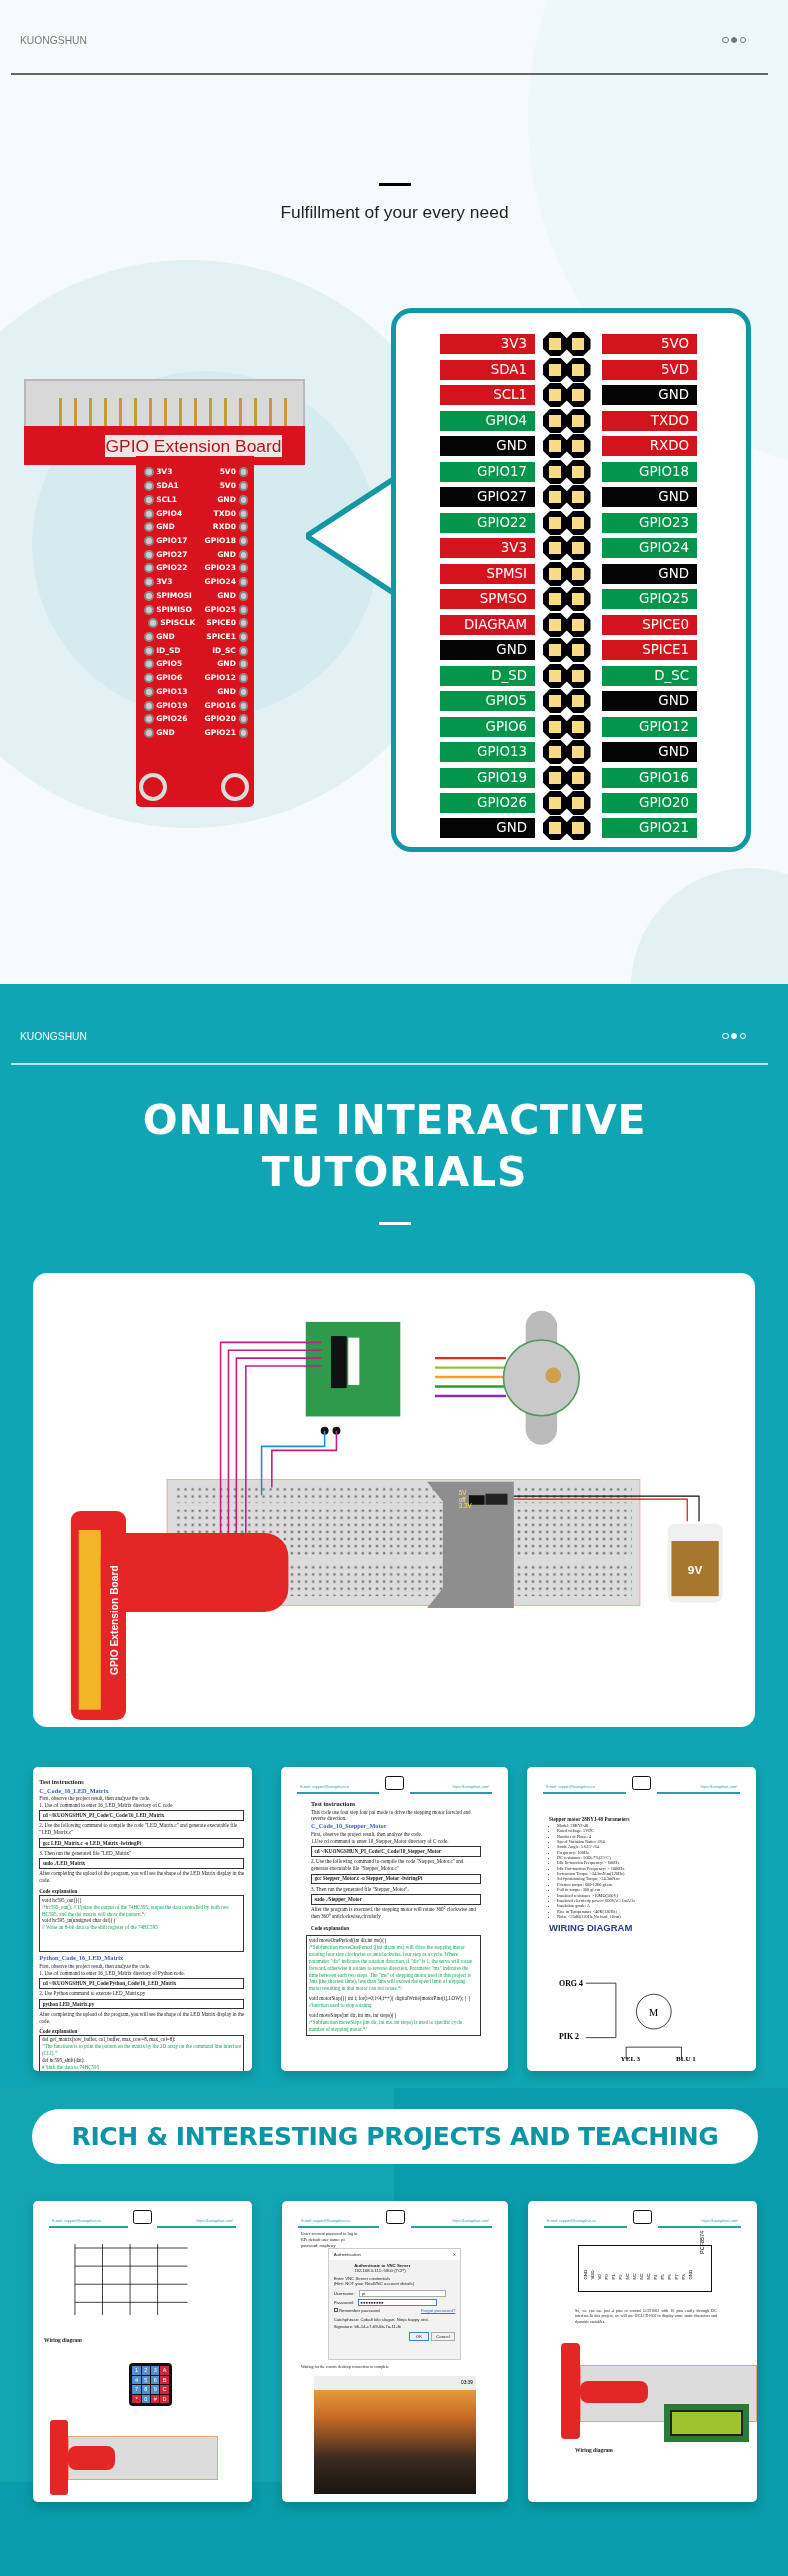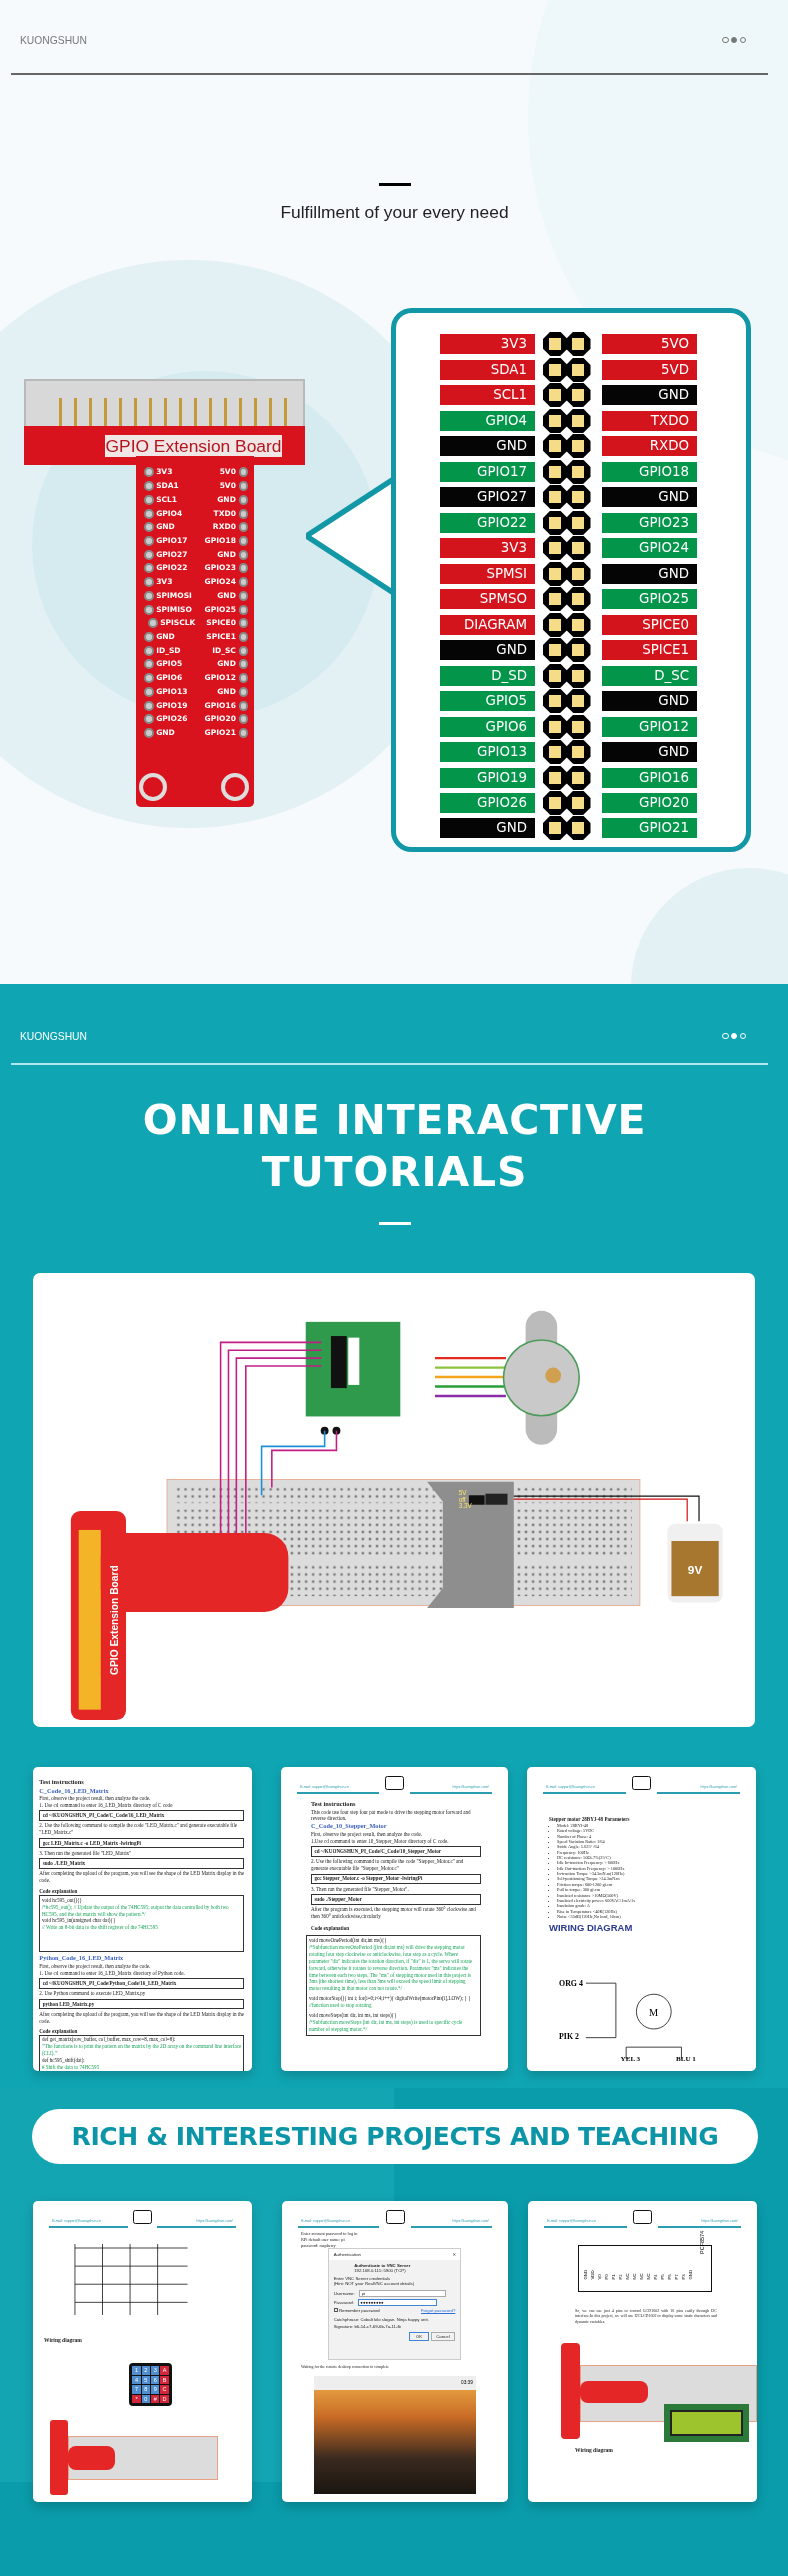--- a/index.html
+++ b/index.html
@@ -28,21 +28,21 @@
 
 .board-top{position:absolute;left:24px;top:379px;width:281px;height:79px;background:#d8d8d8;border:2.4px solid #b9b9b9}
 .board-top .pins{position:absolute;left:24px;top:17.4px;right:8px;height:32px;background:repeating-linear-gradient(90deg,#d8d8d8 0 9.5px,#c49a3a 9.5px 12px,#d8d8d8 12px 15px)}
 .board-red{position:absolute;left:24px;top:426px;width:281px;height:39px;background:#d9131d}
 .board-label{position:absolute;left:105px;top:435px;width:177px;height:22px;background:#f1e6e6;color:#b4141c;font-size:17.4px;line-height:22px;text-align:center}
 .board-stem{position:absolute;left:136px;top:456px;width:118px;height:351px;background:#d9131d;border-radius:0 0 4.7px 4.7px}
 .bpin{position:absolute;height:13.4px;font-size:7.5px;font-weight:bold;color:#fff;line-height:13.4px;font-family:"DejaVu Sans",sans-serif}
 .bpin .h{display:inline-block;width:9.5px;height:9.5px;border-radius:50%;background:#ccc;border:2.4px solid #888;vertical-align:middle}
 .mhole{position:absolute;width:28px;height:28px;border-radius:50%;border:4px solid #ddd;background:#d9131d}
 
-.bigcard{position:absolute;left:33px;top:1273px;width:722px;height:454px;background:#fff;border-radius:7px}
+.bigcard{position:absolute;left:33px;top:1273px;width:722px;height:454px;background:#fff;border-radius:14px}
 .doc{position:absolute;background:#fff;border-radius:4.7px;overflow:hidden;box-shadow:0 4.7px 11px rgba(0,0,0,.18)}
 .doc .txt{font-family:"Liberation Serif",serif;font-size:5.1px;color:#222;line-height:1.35}
 .doc .blue{color:#3a5fbf;font-weight:bold;font-size:6.3px}
 .doc .code{border:0.8px solid #333;padding:0.8px 2.4px;font-weight:bold;margin:1.6px 0}
 .doc .grn{color:#18a45a;background:none}
 .dochead{position:absolute;left:16px;right:16px;top:14px;height:12.6px;font-size:3.5px;color:#2a9db0}
 .dochead .ln{position:absolute;bottom:0;height:1.2px;background:#2a9db0}
 .owl{position:absolute;left:50%;margin-left:-9.5px;top:-4.7px;width:19px;height:14px;border:1.6px solid #111;border-radius:2.4px;background:#fff}
 .pill{position:absolute;left:32px;top:2109px;width:726px;height:55px;background:#fff;border-radius:28px;text-align:center;color:#0b95a6;font-weight:bold;font-size:25px;line-height:55px;font-family:"DejaVu Sans",sans-serif;letter-spacing:-0.4px}
 </style>

